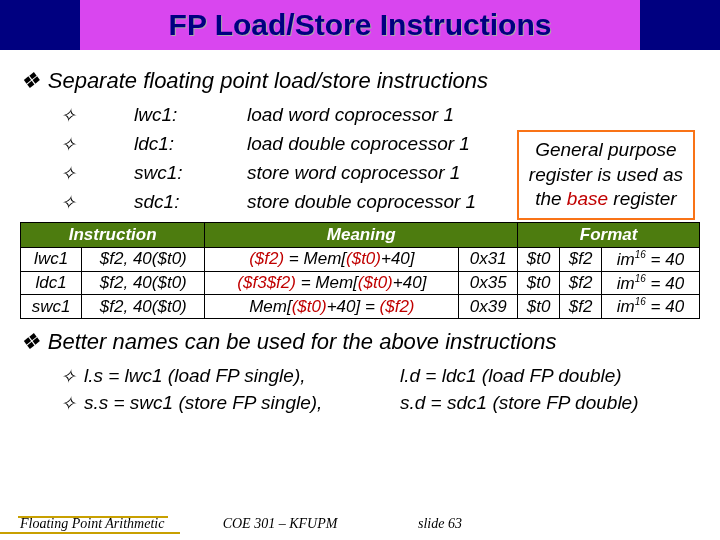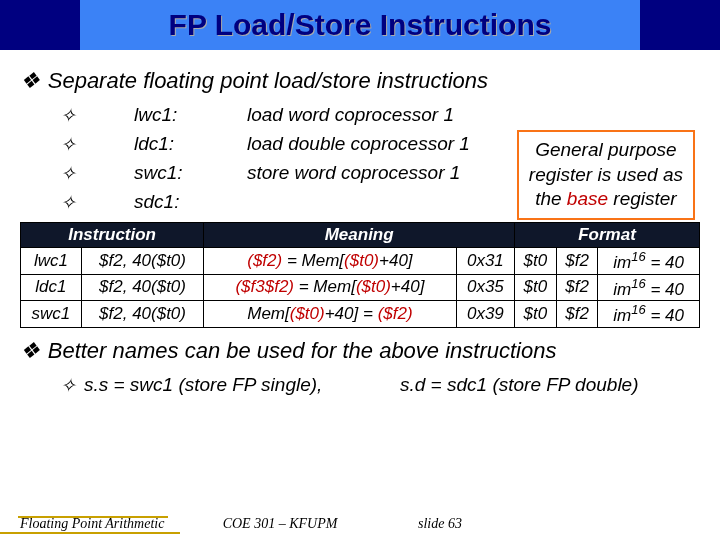--- a/index.html
+++ b/index.html
@@ -16,21 +16,21 @@
     background: #000080;
     color: #fff;
     padding: 0;
     height: 50px;
   }
   .title-text {
     font-family: "Comic Sans MS", cursive, sans-serif;
     font-size: 30px;
     font-weight: bold;
     text-align: center;
-    background: #3b82f6;
+    background: #d946ef;
     color: #000080;
     width: 560px;
     margin: 0 auto;
     line-height: 50px;
     text-shadow: 1px 1px 0 #aaa;
   }
   .content {
     padding: 10px 20px 0 20px;
     font-style: italic;
   }
@@ -74,35 +74,35 @@
     background: #fff;
   }
   .base-word { color: #c00000; }
   table.instr {
     border-collapse: collapse;
     width: 100%;
     margin-top: 8px;
     font-size: 17px;
   }
   table.instr th {
-    background: #0f172a;
+    background: #4d7c0f;
     color: #fff;
     font-weight: bold;
     padding: 2px 20px;
     border: 1px solid #000;
   }
   table.instr td {
     border: 1px solid #000;
     padding: 1px 4px;
     text-align: center;
     white-space: nowrap;
   }
   table.instr td.l { text-align: center; }
   .red { color: #c00000; }
-  .sup { font-size: 13px; vertical-align: super; text-align: right; }
+  .sup { font-size: 10px; vertical-align: super; text-align: right; }
   .bottom-list {
     margin-top: 10px;
   }
   .pair-row {
     display: flex;
     margin-left: 40px;
     font-size: 19px;
     margin-bottom: 4px;
   }
   .pair-left { width: 340px; display:flex; }
@@ -152,20 +152,21 @@
     <div class="sub-item">
         <span class="mnem">ldc1:</span>
         <span>load double coprocessor 1</span>
       </div>
     <div class="sub-item">
         <span class="mnem">swc1:</span>
         <span>store word coprocessor 1</span>
       </div>
     <div class="sub-item">
         <span class="mnem">sdc1:</span>
+        <span>store double coprocessor 1</span>
       </div>
   </div>
 
   <div class="callout">
     <span>General purpose</span><br>
     <span>register is used as</span><br>
     <span>the </span><span class="base-word">base</span><span> register</span>
   </div>
 
   <table class="instr">
@@ -200,20 +201,24 @@
       <td>0x39</td>
       <td>$t0</td>
       <td>$f2</td>
       <td><span>im</span><span class="sup">16</span><span> = 40</span></td>
     </tr>
   </tbody>
     </table>
 
   <div class="bullet-line diamond bottom-list">Better names can be used for the above instructions</div>
   <div class="pair-row">
+    <div class="pair-left">l.s = lwc1 (load FP single),</div>
+    <div class="pair-right">l.d = ldc1 (load FP double)</div>
+  </div>
+  <div class="pair-row">
     <div class="pair-left">s.s = swc1 (store FP single),</div>
     <div class="pair-right">s.d = sdc1 (store FP double)</div>
   </div>
 </div>
 
 <div class="yellow-line"></div>
 <div class="footer">
   <div class="f1">Floating Point Arithmetic</div>
   <div class="f2">COE 301 – KFUPM</div>
   <div class="f3">slide 63</div>

